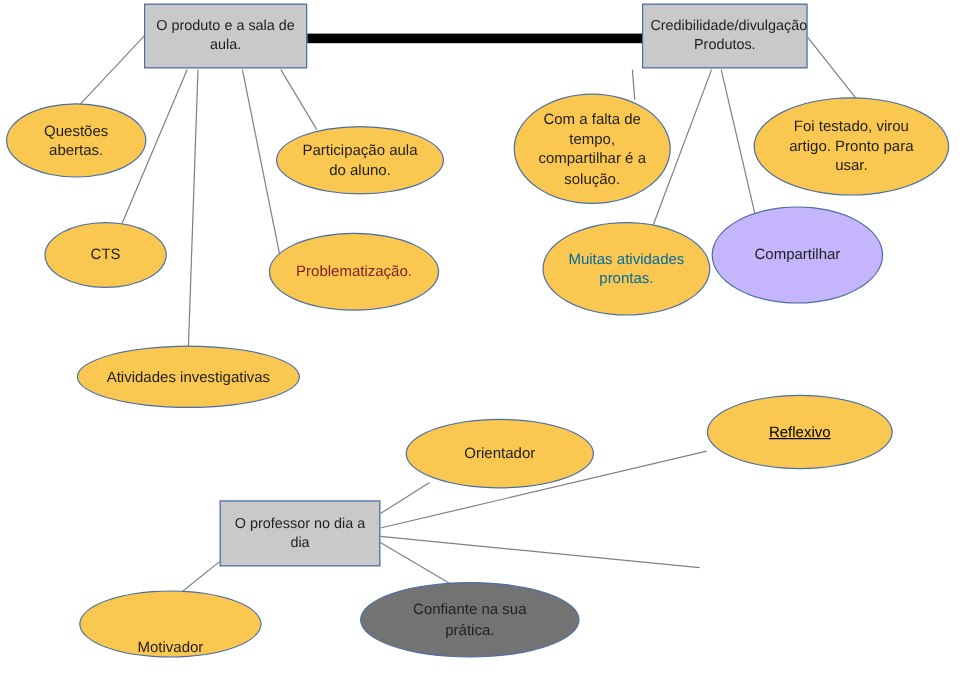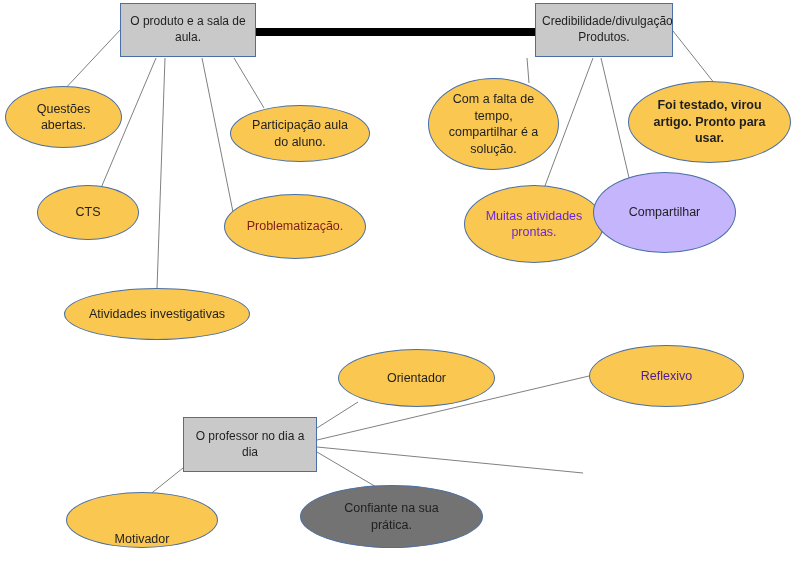--- a/index.html
+++ b/index.html
@@ -94,36 +94,36 @@
     </div>
     <div class="node ellipse" style="left: 224px; top: 194px; width: 142px; height: 65px; background: rgb(250, 199, 81); border-color: rgb(74, 111, 165); color: #7f1d1d;">
       <span class="label">Problematização.</span>
     </div>
     <div class="node ellipse" style="left: 428px; top: 78px; width: 131px; height: 92px; background: rgb(250, 199, 81); border-color: rgb(74, 111, 165); color: rgb(31, 31, 31); justify-content: center;">
       <span class="label">Com a falta de
 tempo,
 compartilhar é a
 solução.</span>
     </div>
-    <div class="node ellipse" style="left: 628px; top: 81px; width: 163px; height: 82px; background: rgb(250, 199, 81); border-color: rgb(74, 111, 165); color: rgb(31, 31, 31); font-weight: bold;">
+    <div class="node ellipse" style="left: 628px; top: 81px; width: 163px; height: 82px; background: rgb(250, 199, 81); border-color: rgb(74, 111, 165); color: rgb(31, 31, 31);">
       <span class="label">Foi testado, virou
 artigo. Pronto para
 usar.</span>
     </div>
-    <div class="node ellipse" style="left: 464px; top: 185px; width: 140px; height: 78px; background: rgb(250, 199, 81); border-color: rgb(74, 111, 165); color: #6d28d9; align-items: center;">
+    <div class="node ellipse" style="left: 452px; top: 185px; width: 140px; height: 78px; background: rgb(250, 199, 81); border-color: rgb(74, 111, 165); color: #0369a1; align-items: center;">
       <span class="label">Muitas atividades
 prontas.</span>
     </div>
     <div class="node ellipse" style="left: 593px; top: 172px; width: 143px; height: 81px; background: #c4b5fd; border-color: rgb(74, 111, 165); color: rgb(31, 31, 31);">
       <span class="label">Compartilhar</span>
     </div>
     <div class="node ellipse" style="left: 338px; top: 349px; width: 157px; height: 58px; background: rgb(250, 199, 81); border-color: rgb(74, 111, 165); color: rgb(31, 31, 31);">
       <span class="label">Orientador</span>
     </div>
-    <div class="node ellipse" style="left: 589px; top: 345px; width: 155px; height: 62px; background: rgb(250, 199, 81); border-color: rgb(74, 111, 165); color: #4c1d95;">
+    <div class="node ellipse" style="left: 589px; top: 329px; width: 155px; height: 62px; background: rgb(250, 199, 81); border-color: rgb(74, 111, 165); color: #000000; text-decoration: underline;">
       <span class="label">Reflexivo</span>
     </div>
     <div class="node ellipse" style="left: 66px; top: 492px; width: 152px; height: 56px; background: rgb(250, 199, 81); border-color: rgb(74, 111, 165); color: rgb(31, 31, 31); align-items: flex-end;">
       <span class="label">Motivador</span>
     </div>
     <div class="node ellipse" style="left: 300px; top: 485px; width: 183px; height: 63px; background: #737373; border-color: rgb(74, 111, 165); color: rgb(31, 31, 31);">
       <span class="label">Confiante na sua
 prática.</span>
     </div>
     <div class="node box" style="left: 120px; top: 3px; width: 136px; height: 54px; background: rgb(201, 201, 201); border-color: rgb(74, 111, 165); color: rgb(31, 31, 31);">

